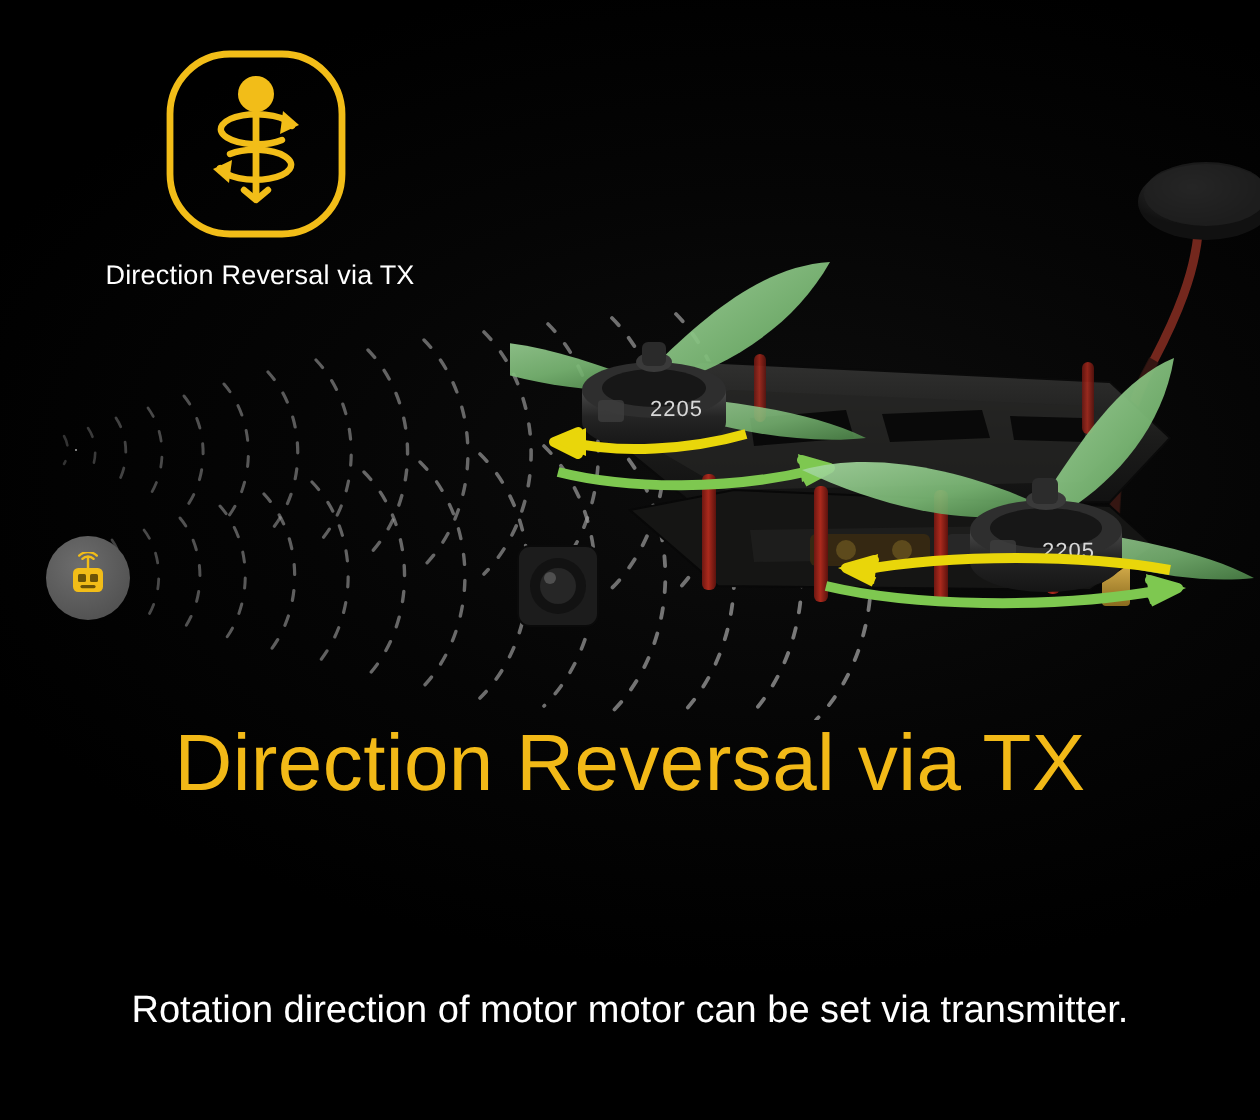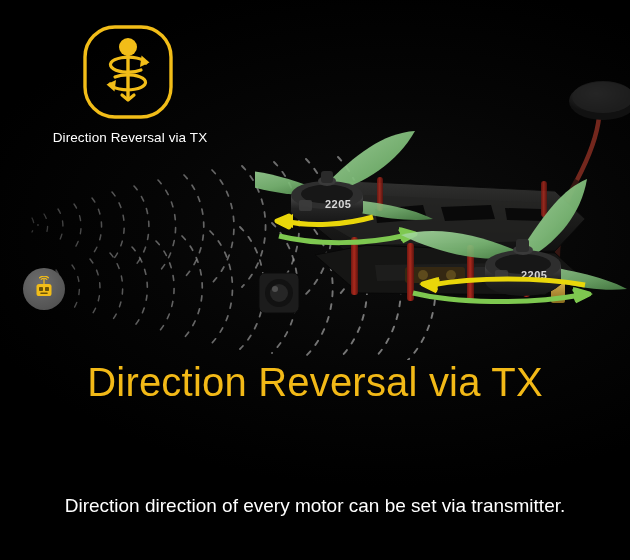--- a/index.html
+++ b/index.html
@@ -62,21 +62,20 @@
   }
 
   
   .drone-stage {
     position: absolute;
     left: 0;
     top: 0;
     width: 630px;
     height: 360px;
     overflow: hidden;
-    font-weight: bold;
   }
 
   
   .wave-fan {
     position: absolute;
     pointer-events: none;
   }
   .wave-fan.upper { left: 20px; top: 150px; }
   .wave-fan.lower { left: 20px; top: 205px; }
 
@@ -322,18 +321,18 @@
 
         <path d="M44 73 L 50 78 L 56 73" fill="none" stroke="#f2bd18" stroke-width="3.2" stroke-linecap="round" stroke-linejoin="round"></path>
       </svg>
     </div>
     <div class="badge-caption">Direction Reversal via TX</div>
   </div>
 
   <div class="headline">Direction Reversal via TX</div>
 
   <div class="copy-block">
-    <span class="copy-line">Direction direction of every motor can be set via transmitter.</span>
+    <span class="copy-line">Rotation direction of motor motor can be set via transmitter.</span>
     
     
   </div>
 
 </div>
 
 </body></html>

